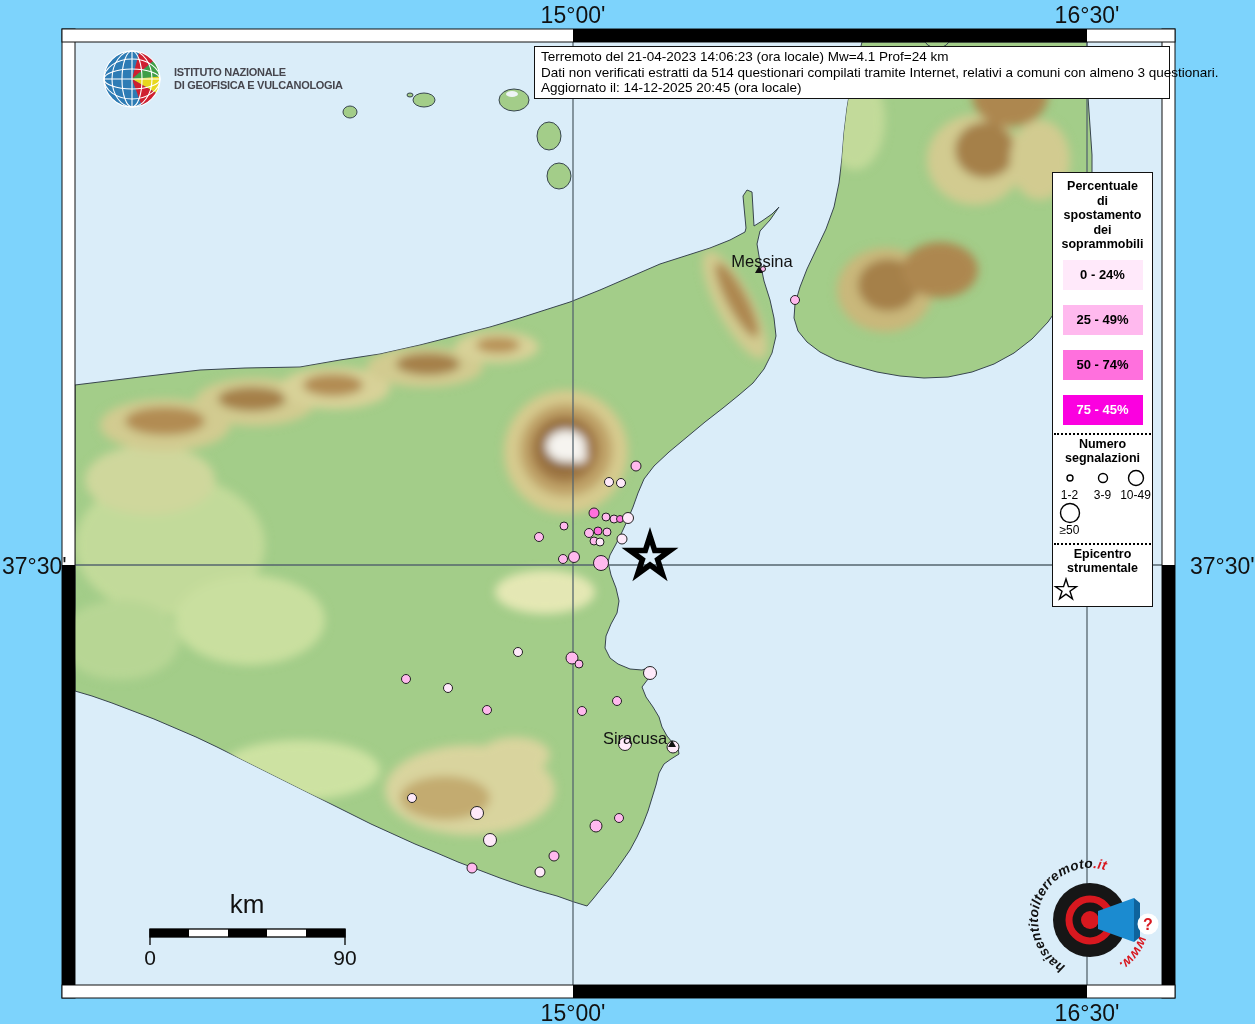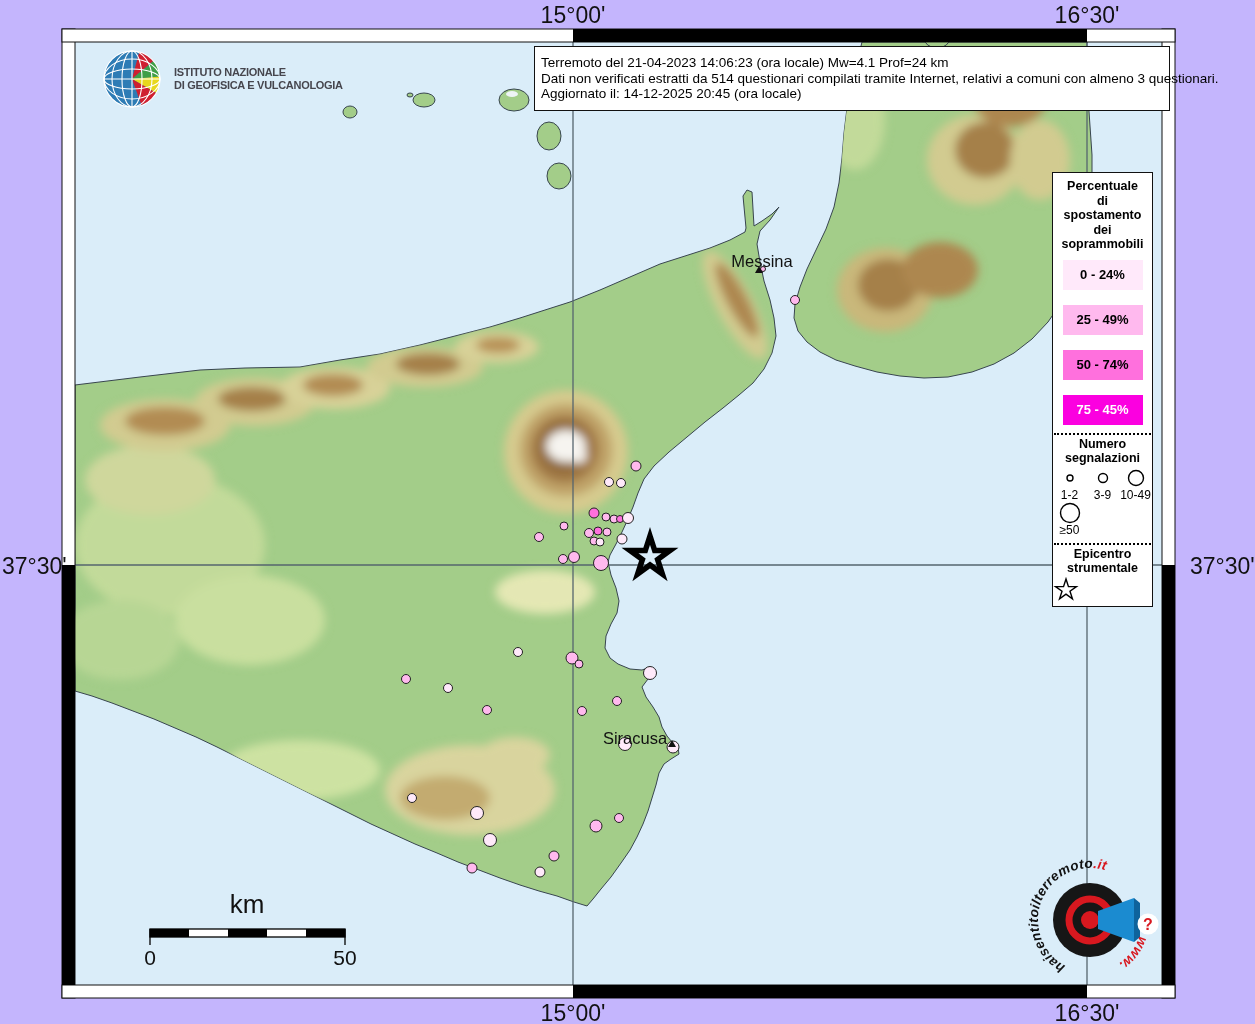--- a/index.html
+++ b/index.html
@@ -1,23 +1,23 @@
 <!DOCTYPE html>
 <html><head>
 <meta charset="utf-8">
 <style>
   html,body{margin:0;padding:0;background:#ffffff;}
-  .stage{position:relative;width:1255px;height:1024px;background:#c4b5fd;overflow:hidden;
+  .stage{position:relative;width:1255px;height:1024px;background:#7dd3fc;overflow:hidden;
          font-family:"Liberation Sans", sans-serif;color:#000;}
   .stage svg{display:block;}
   #basemap{position:absolute;left:0;top:0;}
   .axis-label{position:absolute;font-size:23px;color:#111;white-space:nowrap;}
   .axis-label.center{transform:translateX(-50%);}
   .info-box{position:absolute;left:534px;top:46px;width:622px;background:#fff;
-            border:1px solid #111;padding:8px 6px;font-size:13.5px;line-height:15.6px;
+            border:1px solid #111;padding:2px 6px;font-size:13.5px;line-height:15.6px;
             white-space:nowrap;z-index:5;}
   .legend-box{position:absolute;left:1052px;top:172px;width:101px;height:435px;background:#fff;
               border:1px solid #111;box-sizing:border-box;text-align:center;z-index:5;}
   .legend-title{font-weight:bold;font-size:12.5px;line-height:14.5px;white-space:pre-line;padding-top:6px;}
   .swatch{width:80px;height:30px;margin:15px auto 8px;font-weight:bold;font-size:13px;line-height:30px;}
   .swatch:first-child{margin-top:8px;}
   hr.dotted{border:none;border-top:2px dotted #000;margin:6px 1px 2px;}
   .legend-sub{font-weight:bold;font-size:12.5px;line-height:14px;white-space:pre-line;}
   #legend-sizes{display:grid;grid-template-columns:1fr 1fr 1fr;margin-top:2px;}
   .size-cell svg{display:block;margin:0 auto;}
@@ -274,21 +274,21 @@
     <hr class="dotted">
     <div class="legend-sub">Epicentro
 strumentale</div>
     <svg class="legend-star" width="26" height="26" viewBox="-13 -13 26 26">
       <path d="M0,-11 L2.46,-3.38 L10.46,-3.4 L3.98,1.29 L6.47,8.9 L0,4.18 L-6.47,8.9 L-3.98,1.29 L-10.46,-3.4 L-2.46,-3.38 Z" fill="#ffffff" stroke="#000" stroke-width="1.4"></path>
     </svg>
   </div>
 
   <div class="scale-km" style="left:247px;top:889px;">km</div>
   <div class="scale-label" style="left:150px;top:946px;">0</div>
-  <div class="scale-label" style="left:345px;top:946px;">50</div>
+  <div class="scale-label" style="left:345px;top:946px;">90</div>
 
   <svg class="watermark" width="150" height="150" viewBox="0 0 150 150">
     <defs>
       <path id="wm-arc" d="M42.6,117.9 A52,52 0 1,1 91.4,117.9" fill="none"></path>
     </defs>
     <circle cx="67" cy="72" r="37" fill="#161616"></circle>
     <circle cx="67" cy="72" r="21" fill="none" stroke="#d8181f" stroke-width="7"></circle>
     <circle cx="67" cy="72" r="9" fill="#d8181f"></circle>
     <polygon points="75,63 111,50 111,94 75,81" fill="#1b8bd0"></polygon>
     <polygon points="111,50 117,55 117,89 111,94" fill="#0e639c"></polygon>

